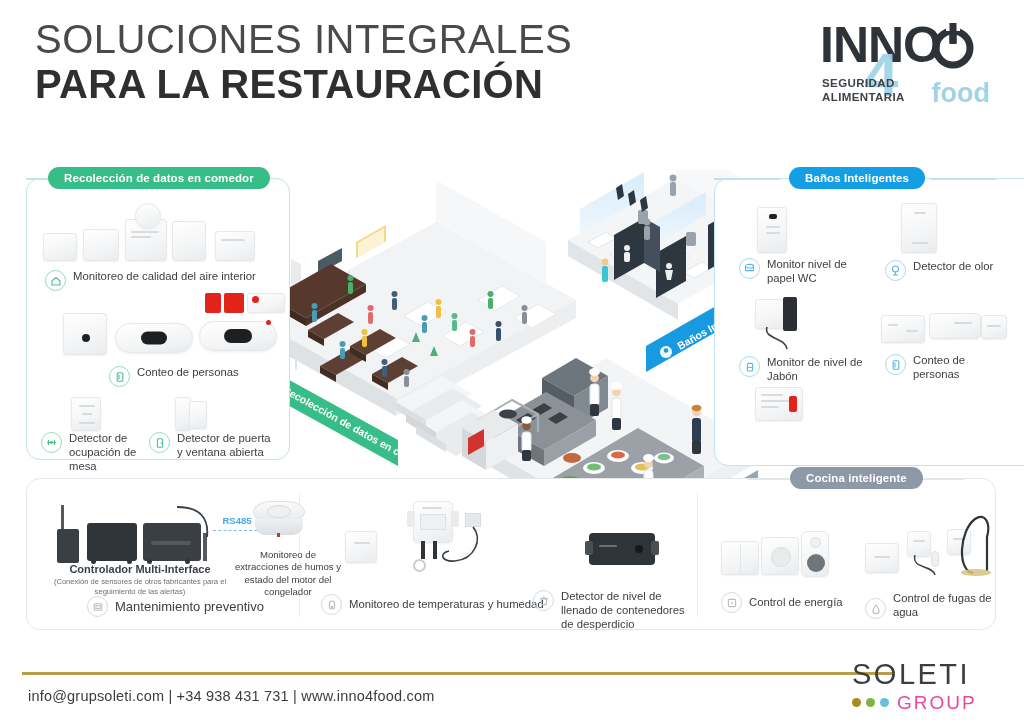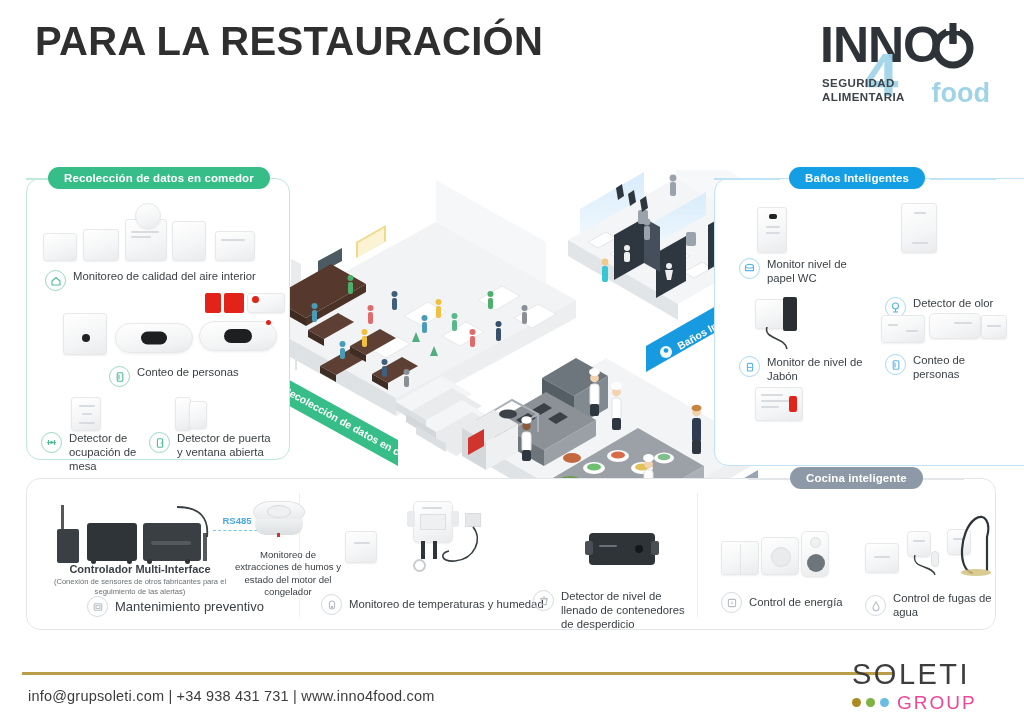--- a/index.html
+++ b/index.html
@@ -125,20 +125,21 @@
   .soleti-group{
     font-size:19px;color:#ec4899;letter-spacing:2px;line-height:1;margin-left:3px;
   }
 </style>
 </head>
 <body>
 
 <div class="stage">
 
   <div class="title-wrap">
+    <div class="title-line1">SOLUCIONES INTEGRALES</div>
     <div class="title-line2">PARA LA RESTAURACIÓN</div>
   </div>
 
   <div class="logo">
     <div class="logo-inno">INNO</div>
     <svg class="logo-power" viewBox="0 0 48 48">
       <circle cx="24" cy="26" r="17" fill="none" stroke="#2d3339" stroke-width="7"></circle>
       <rect x="20.5" y="0" width="7" height="22" fill="#2d3339"></rect>
       <rect x="17" y="0" width="14" height="9" fill="#ffffff"></rect>
       <rect x="20.5" y="1" width="7" height="20" fill="#2d3339"></rect>
@@ -572,21 +573,21 @@
             </svg>
         </span>
         <span class="flabel">Monitor nivel de papel WC</span>
       </div>
     </div>
 
     <div class="dev sq" style="left:186px;top:24px;width:36px;height:50px;">
       <div class="tiny-line" style="position:absolute;left:12px;top:8px;width:12px;"></div>
       <div class="tiny-line" style="position:absolute;left:10px;top:38px;width:16px;"></div>
     </div>
-    <div class="feat" style="left:170px;top:80px;width:110px;margin-top:37px;">
+    <div class="feat" style="left:170px;top:80px;width:110px;">
       <div class="feat-row">
         <span class="ficon b">
           <svg width="13" height="13" viewBox="0 0 13 13">
               <circle cx="6.5" cy="5" r="3" fill="none" stroke="#59b6e8" stroke-width="1.1"></circle>
               <line x1="6.5" y1="8" x2="6.5" y2="11" stroke="#59b6e8" stroke-width="1.1"></line>
               <line x1="4" y1="11" x2="9" y2="11" stroke="#59b6e8" stroke-width="1.1"></line>
             </svg>
         </span>
         <span class="flabel">Detector de olor</span>
       </div>
@@ -783,21 +784,21 @@
       <div style="position:absolute;left:66px;top:38px;width:8px;height:16px;background:#eef0f1;border:1px solid #dde0e3;border-radius:4px;box-sizing:border-box;"></div>
       <div class="sq" style="position:absolute;left:82px;top:16px;width:24px;height:26px;border-radius:4px;">
         <div class="tiny-line" style="position:absolute;left:5px;top:8px;width:12px;"></div>
       </div>
       <svg style="position:absolute;left:84px;top:0px;" width="46" height="66" viewBox="0 0 46 66">
         <path d="M24 60 C8 58, 10 18, 26 6 C36 -1, 42 10, 38 24 L38 58" fill="none" stroke="#2f3439" stroke-width="2.2"></path>
       </svg>
       <div style="position:absolute;left:96px;top:56px;width:30px;height:7px;border-radius:50%;background:#d4c27e;opacity:.85;"></div>
     </div>
     <div class="feat" style="left:838px;top:112px;">
-      <div class="feat-row" style="align-items:center;">
+      <div class="feat-row" style="align-items:flex-end;">
         <span class="ficon g">
           <svg width="12" height="12" viewBox="0 0 12 12">
               <path d="M6 2 C8 5, 9 6.5, 9 7.8 A3 3 0 0 1 3 7.8 C3 6.5 4 5 6 2 Z" fill="none" stroke="#b7bdc3" stroke-width="1.1"></path>
             </svg>
         </span>
         <span class="flabel">Control de fugas de agua</span>
       </div>
     </div>
   </div>
 

